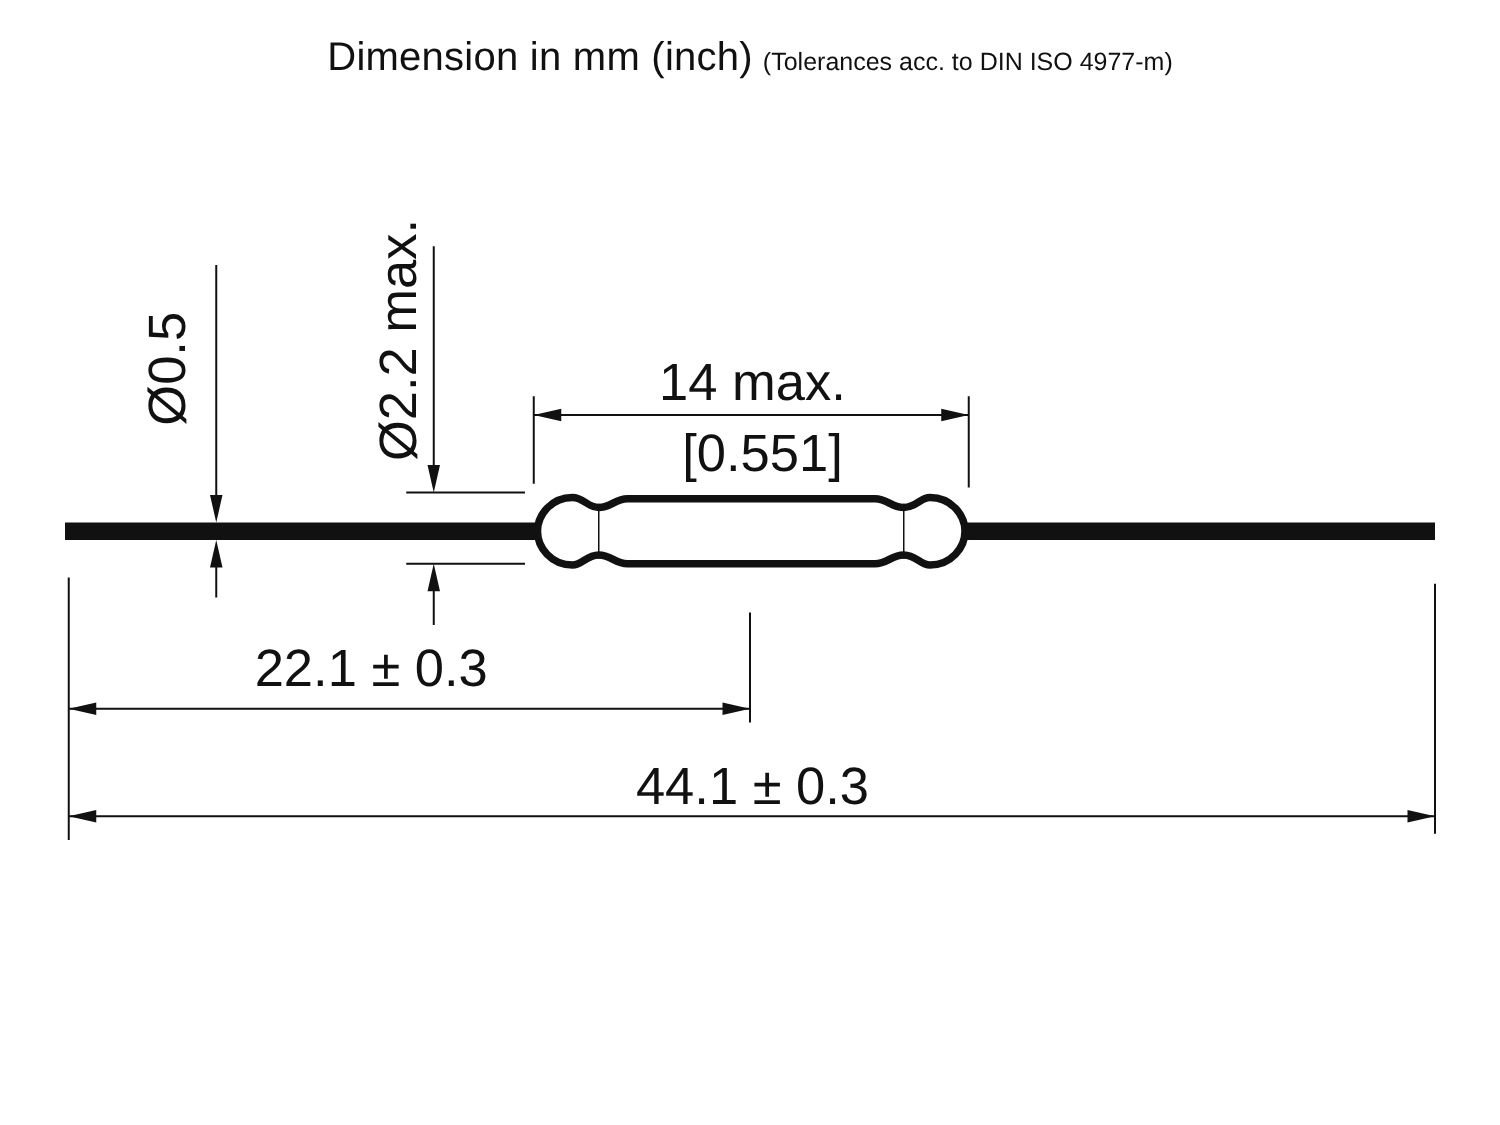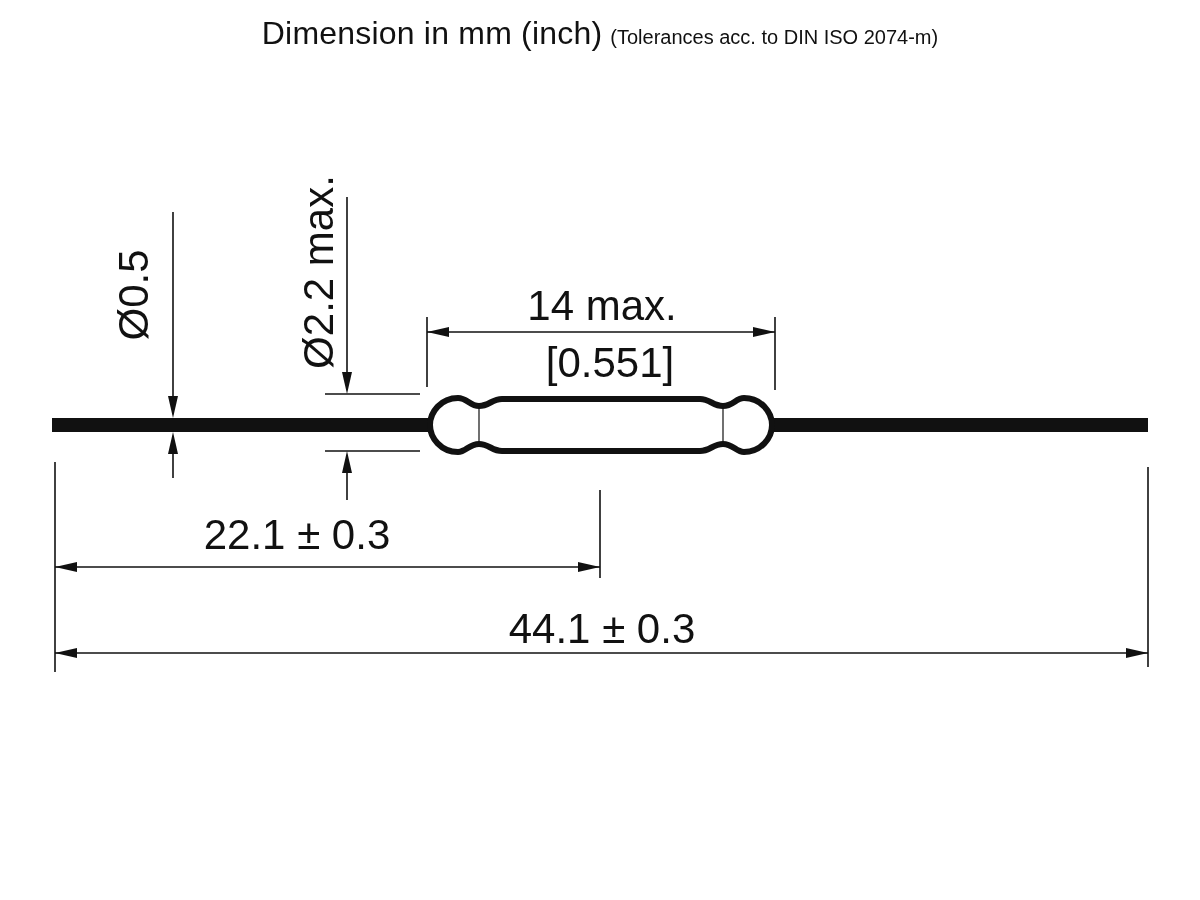--- a/index.html
+++ b/index.html
@@ -10,21 +10,21 @@
   body {
     width: 1200px;
     height: 900px;
     position: relative;
     font-family: "Liberation Sans", sans-serif;
     color: #111111;
     overflow: hidden;
   }
   .title-row {
     position: absolute;
-    top: 0;
+    top: 12px;
     left: 0;
     right: 0;
     padding-top: 15px;
     display: flex;
     justify-content: center;
     align-items: baseline;
     gap: 8px;
     white-space: nowrap;
   }
   .title-main {
@@ -68,21 +68,21 @@
   }
   .wire {
     fill: #111111;
   }
 </style>
 </head>
 <body>
 
 <div class="title-row">
   <span class="title-main">Dimension in mm (inch)</span>
-  <span class="title-note">(Tolerances acc. to DIN ISO 2074-m)</span>
+  <span class="title-note">(Tolerances acc. to DIN ISO 4977-m)</span>
 </div>
 
 <svg class="drawing" viewBox="0 0 1200 900" xmlns="http://www.w3.org/2000/svg">
 
   <rect class="wire" x="52" y="418" width="1096" height="14"></rect>
 
   <path class="glass" d="M 430 425
            C 430 412 441 398 458 398
            C 467 398 470 406 479 406
            C 489 406 492 399 502 399

